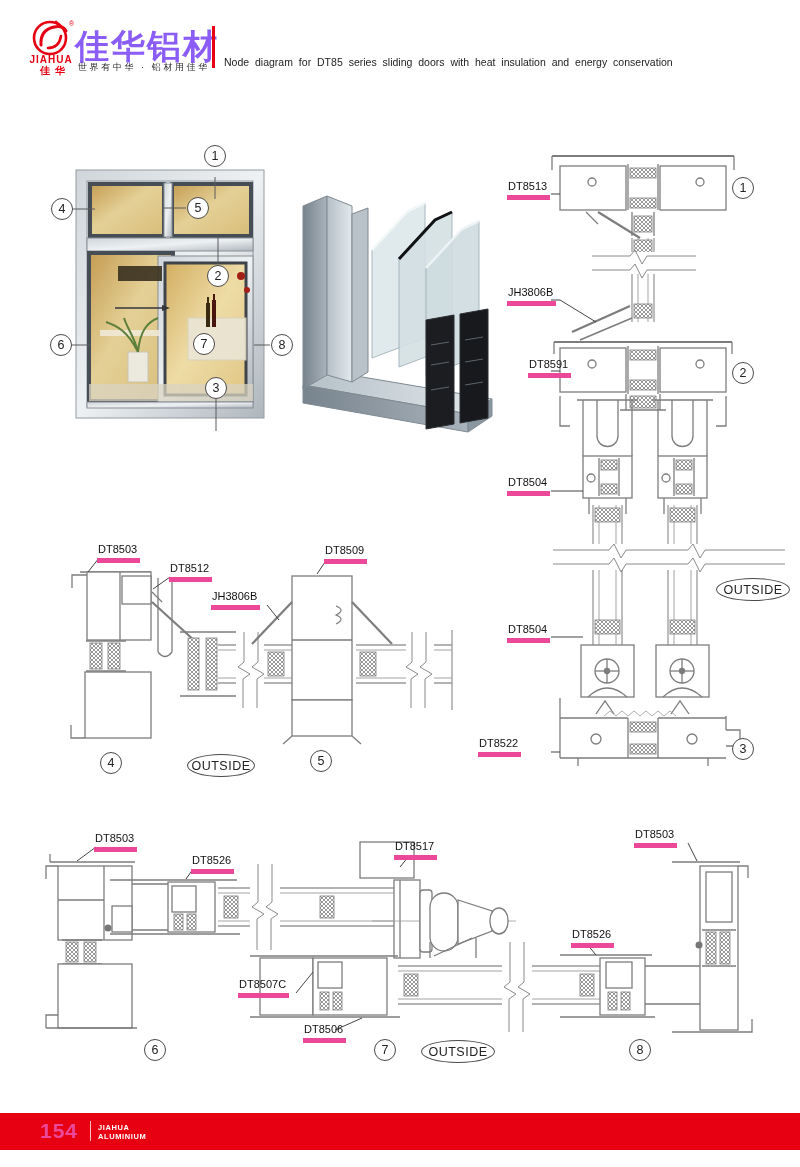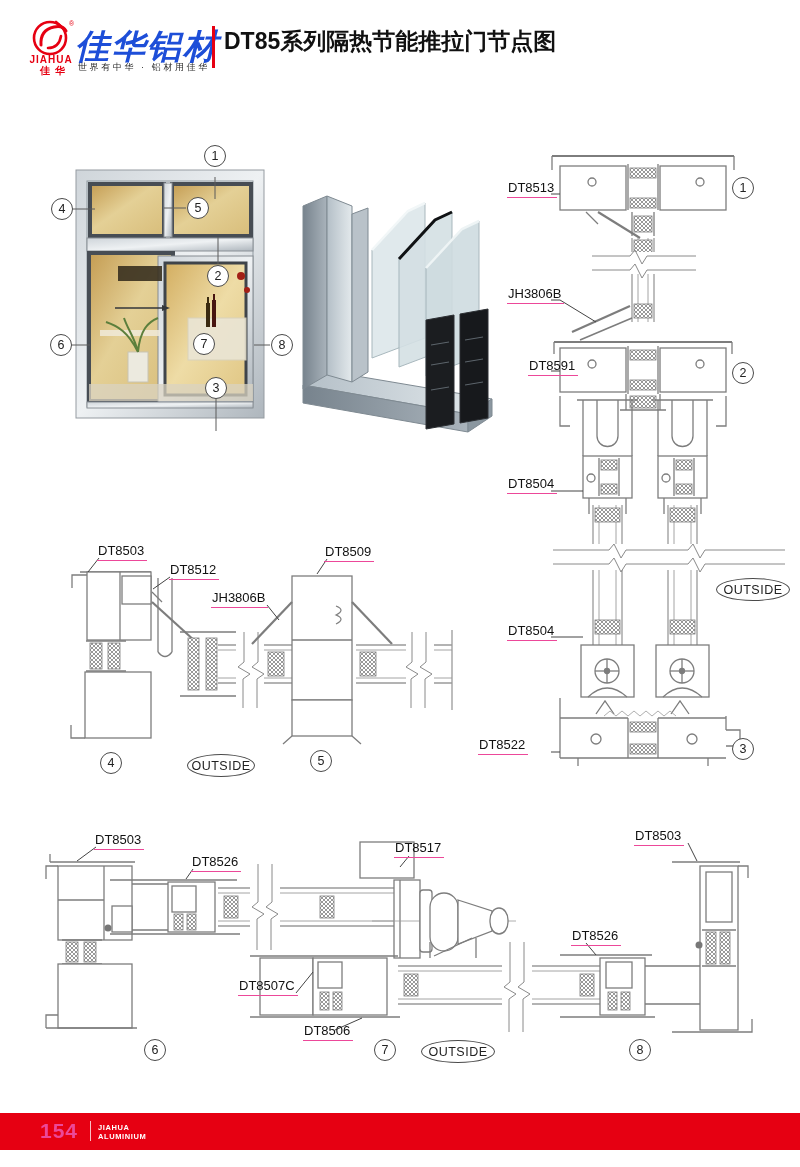--- a/index.html
+++ b/index.html
@@ -8,31 +8,31 @@
     background:#ffffff; overflow:hidden;
     font-family:"Liberation Sans", sans-serif; color:#1a1a1a;
   }
   .abs { position:absolute; }
   
   .brand-en { position:absolute; left:25px; top:54px; width:52px; text-align:center;
     font-size:10px; font-weight:bold; color:#e60012; letter-spacing:1px; }
   .brand-cn { position:absolute; left:40px; top:64px; width:40px; 
     font-size:10px; font-weight:bold; color:#e60012; letter-spacing:5px; }
   .company-cn { position:absolute; left:75px; top:24px; font-size:34px; font-weight:bold;
-    color:#1d4ed8; letter-spacing:2px;font-style:italic; }
+    color:#8b5cf6; letter-spacing:2px; }
   .tagline { position:absolute; left:78px; top:61px; font-size:9px; color:#2b2b2b;
     letter-spacing:2.6px; }
   .vbar { position:absolute; left:212px; top:26px; width:3px; height:42px; background:#e60012; }
   .title-cn { position:absolute; left:224px; top:26px; font-size:23px; font-weight:bold;
     color:#111; letter-spacing:0px; white-space:nowrap; }
   .title-en { position:absolute; left:224px; top:56px; font-size:10.5px; color:#222;
     word-spacing:3px; white-space:nowrap; }
   
-  .plabel { position:absolute; font-size:13px; color:#111; line-height:1.05;
-    border-bottom:1px solid #ec4899; padding:0 3px 2px 1px; white-space:nowrap;
+  .plabel { position:absolute; font-size:11px; color:#111; line-height:1.05;
+    border-bottom:5px solid #ec4899; padding:0 3px 2px 1px; white-space:nowrap;
     background:transparent; }
   .marker { position:absolute; width:22px; height:22px; border:1.2px solid #4a4a4a;
     border-radius:50%; background:#fff; display:flex; align-items:center;
     justify-content:center; font-size:12.5px; color:#222; box-sizing:border-box; }
   .oval { position:absolute; height:23px; border:1.2px solid #4a4a4a; border-radius:50%;
     background:#fff; display:flex; align-items:center; justify-content:center;
     font-size:12.5px; letter-spacing:.5px; color:#222; box-sizing:border-box; }
   .w74 { width:74px; } .w68 { width:68px; }
   
   .footer-bar { position:absolute; left:0; top:1113px; width:800px; height:37px;
@@ -472,21 +472,21 @@
     <path d="M13,28 Q12,13 26,10 Q35,8 38,14" fill="none" stroke="#e60012" stroke-width="3" stroke-linecap="round"></path>
     <path d="M20,31 Q31,31 33,19" fill="none" stroke="#e60012" stroke-width="2.6" stroke-linecap="round"></path>
     <path d="M28,5 L37,13" stroke="#e60012" stroke-width="2.6" stroke-linecap="round"></path>
     <text x="41" y="9" font-size="7" fill="#e60012">®</text>
   </svg>
   <div class="brand-en">JIAHUA</div>
   <div class="brand-cn">佳华</div>
   <div class="company-cn">佳华铝材</div>
   <div class="tagline">世界有中华 · 铝材用佳华</div>
   <div class="vbar"></div>
-  <div class="title-cn">DT85系列隔热节能推拉门节点图</div>
+  <div class="title-en">Node diagram for DT85 series sliding doors with heat insulation and energy conservation</div>
 
   <div class="marker" style="left:204px;top:145px">1</div>
   <div class="marker" style="left:207px;top:265px">2</div>
   <div class="marker" style="left:205px;top:377px">3</div>
   <div class="marker" style="left:51px;top:198px">4</div>
   <div class="marker" style="left:187px;top:197px">5</div>
   <div class="marker" style="left:50px;top:334px">6</div>
   <div class="marker" style="left:193px;top:333px">7</div>
   <div class="marker" style="left:271px;top:334px">8</div>
 

